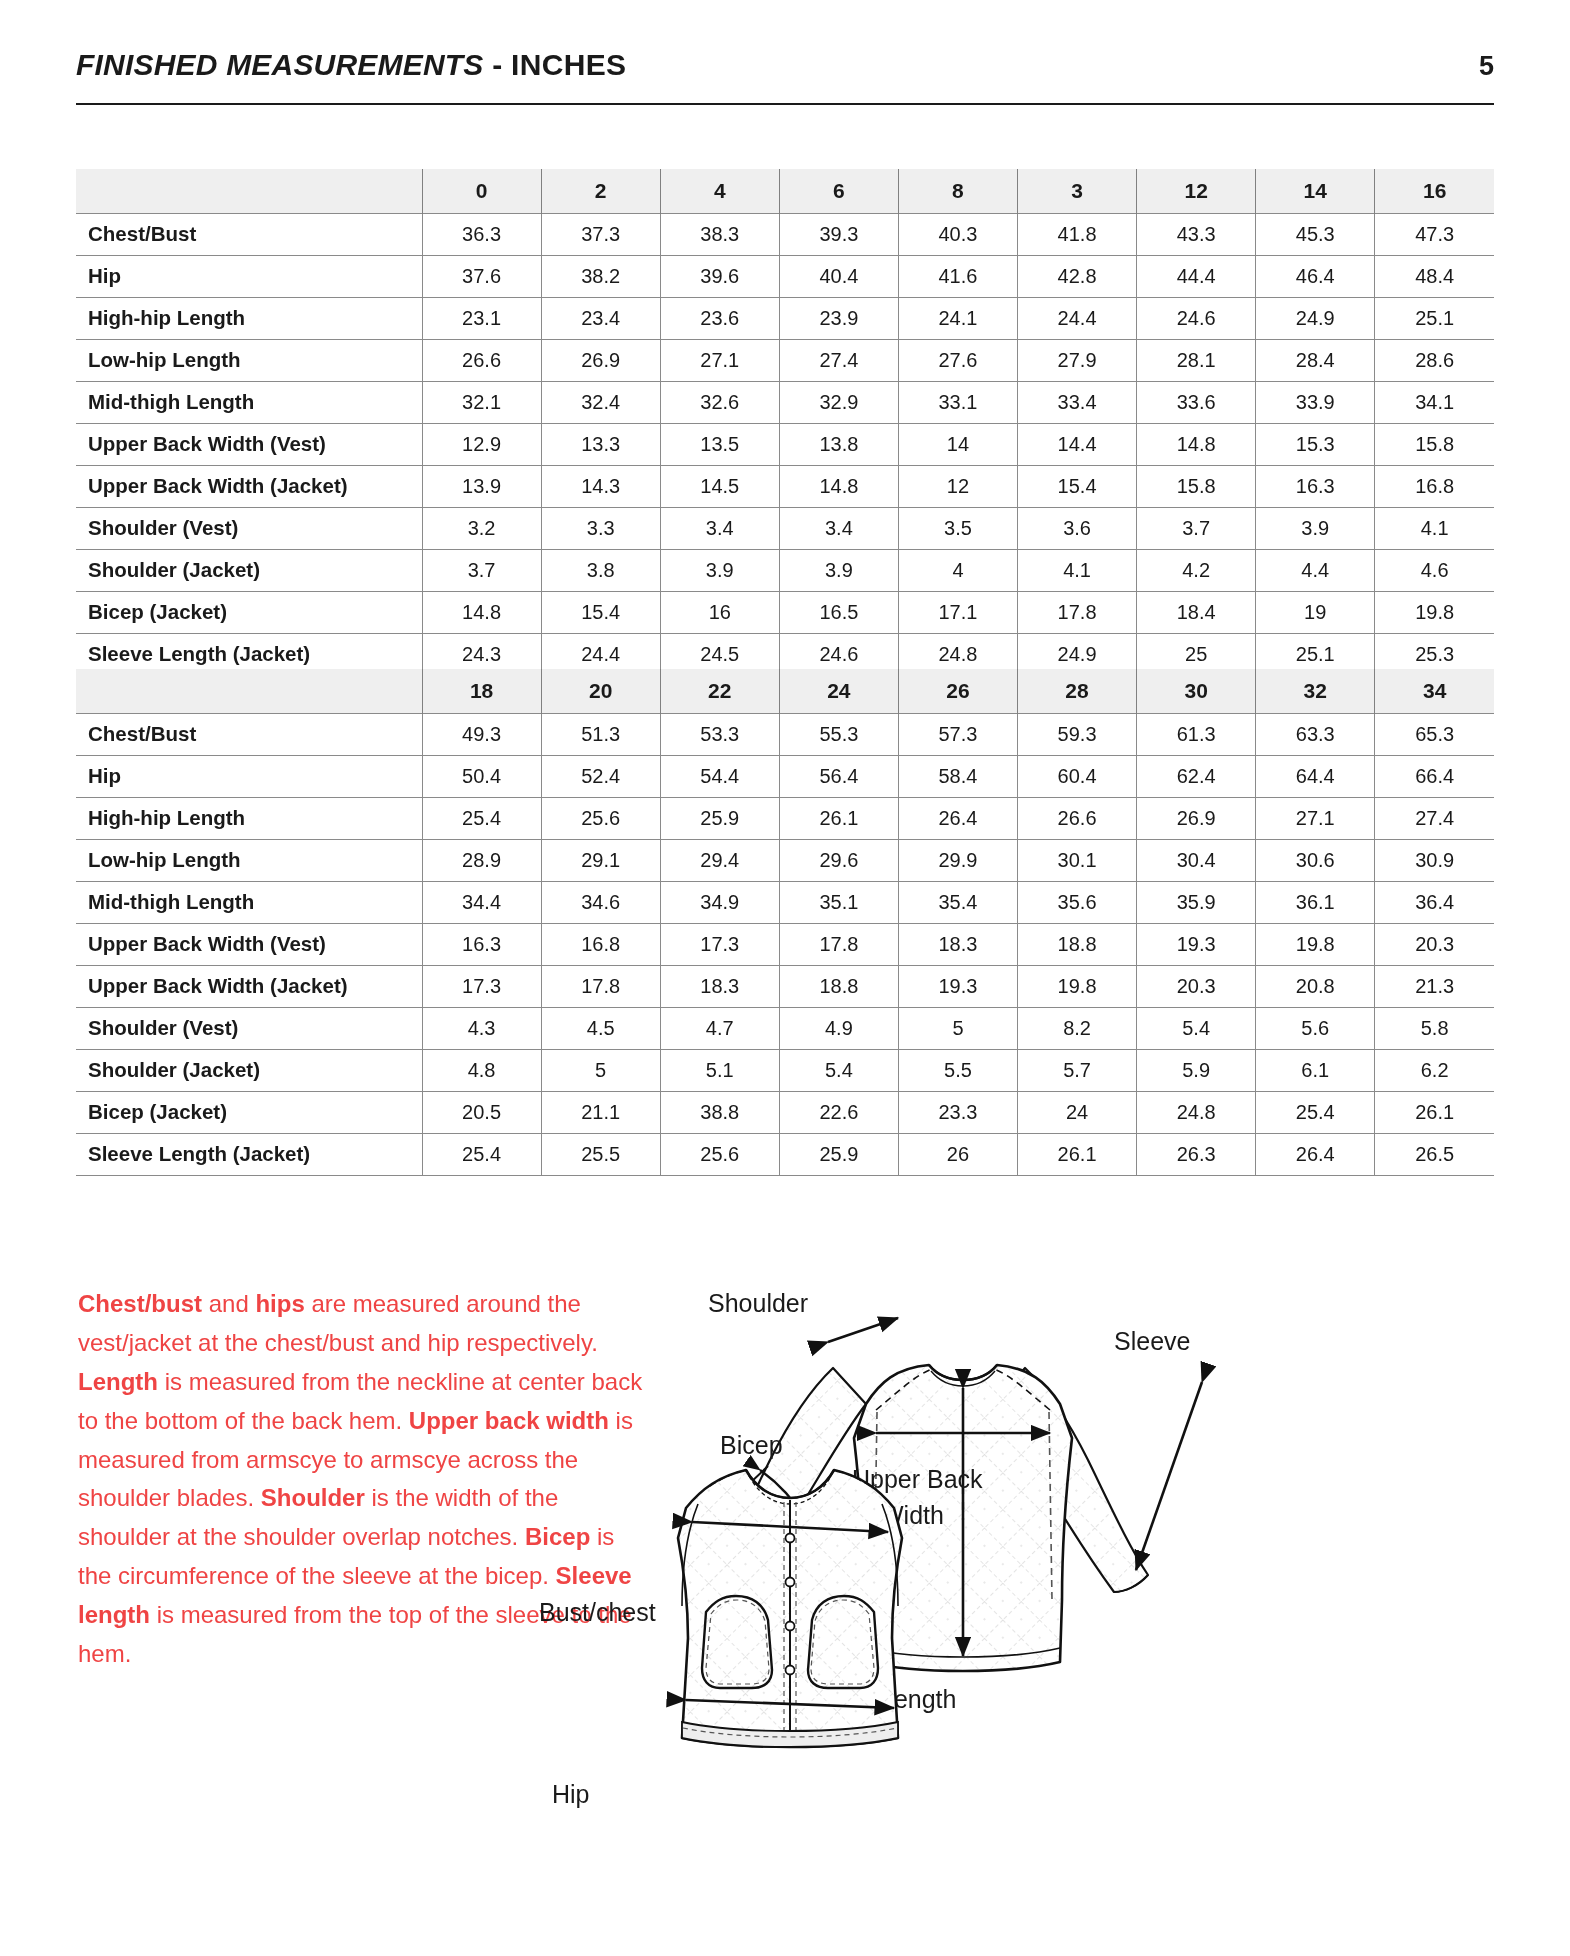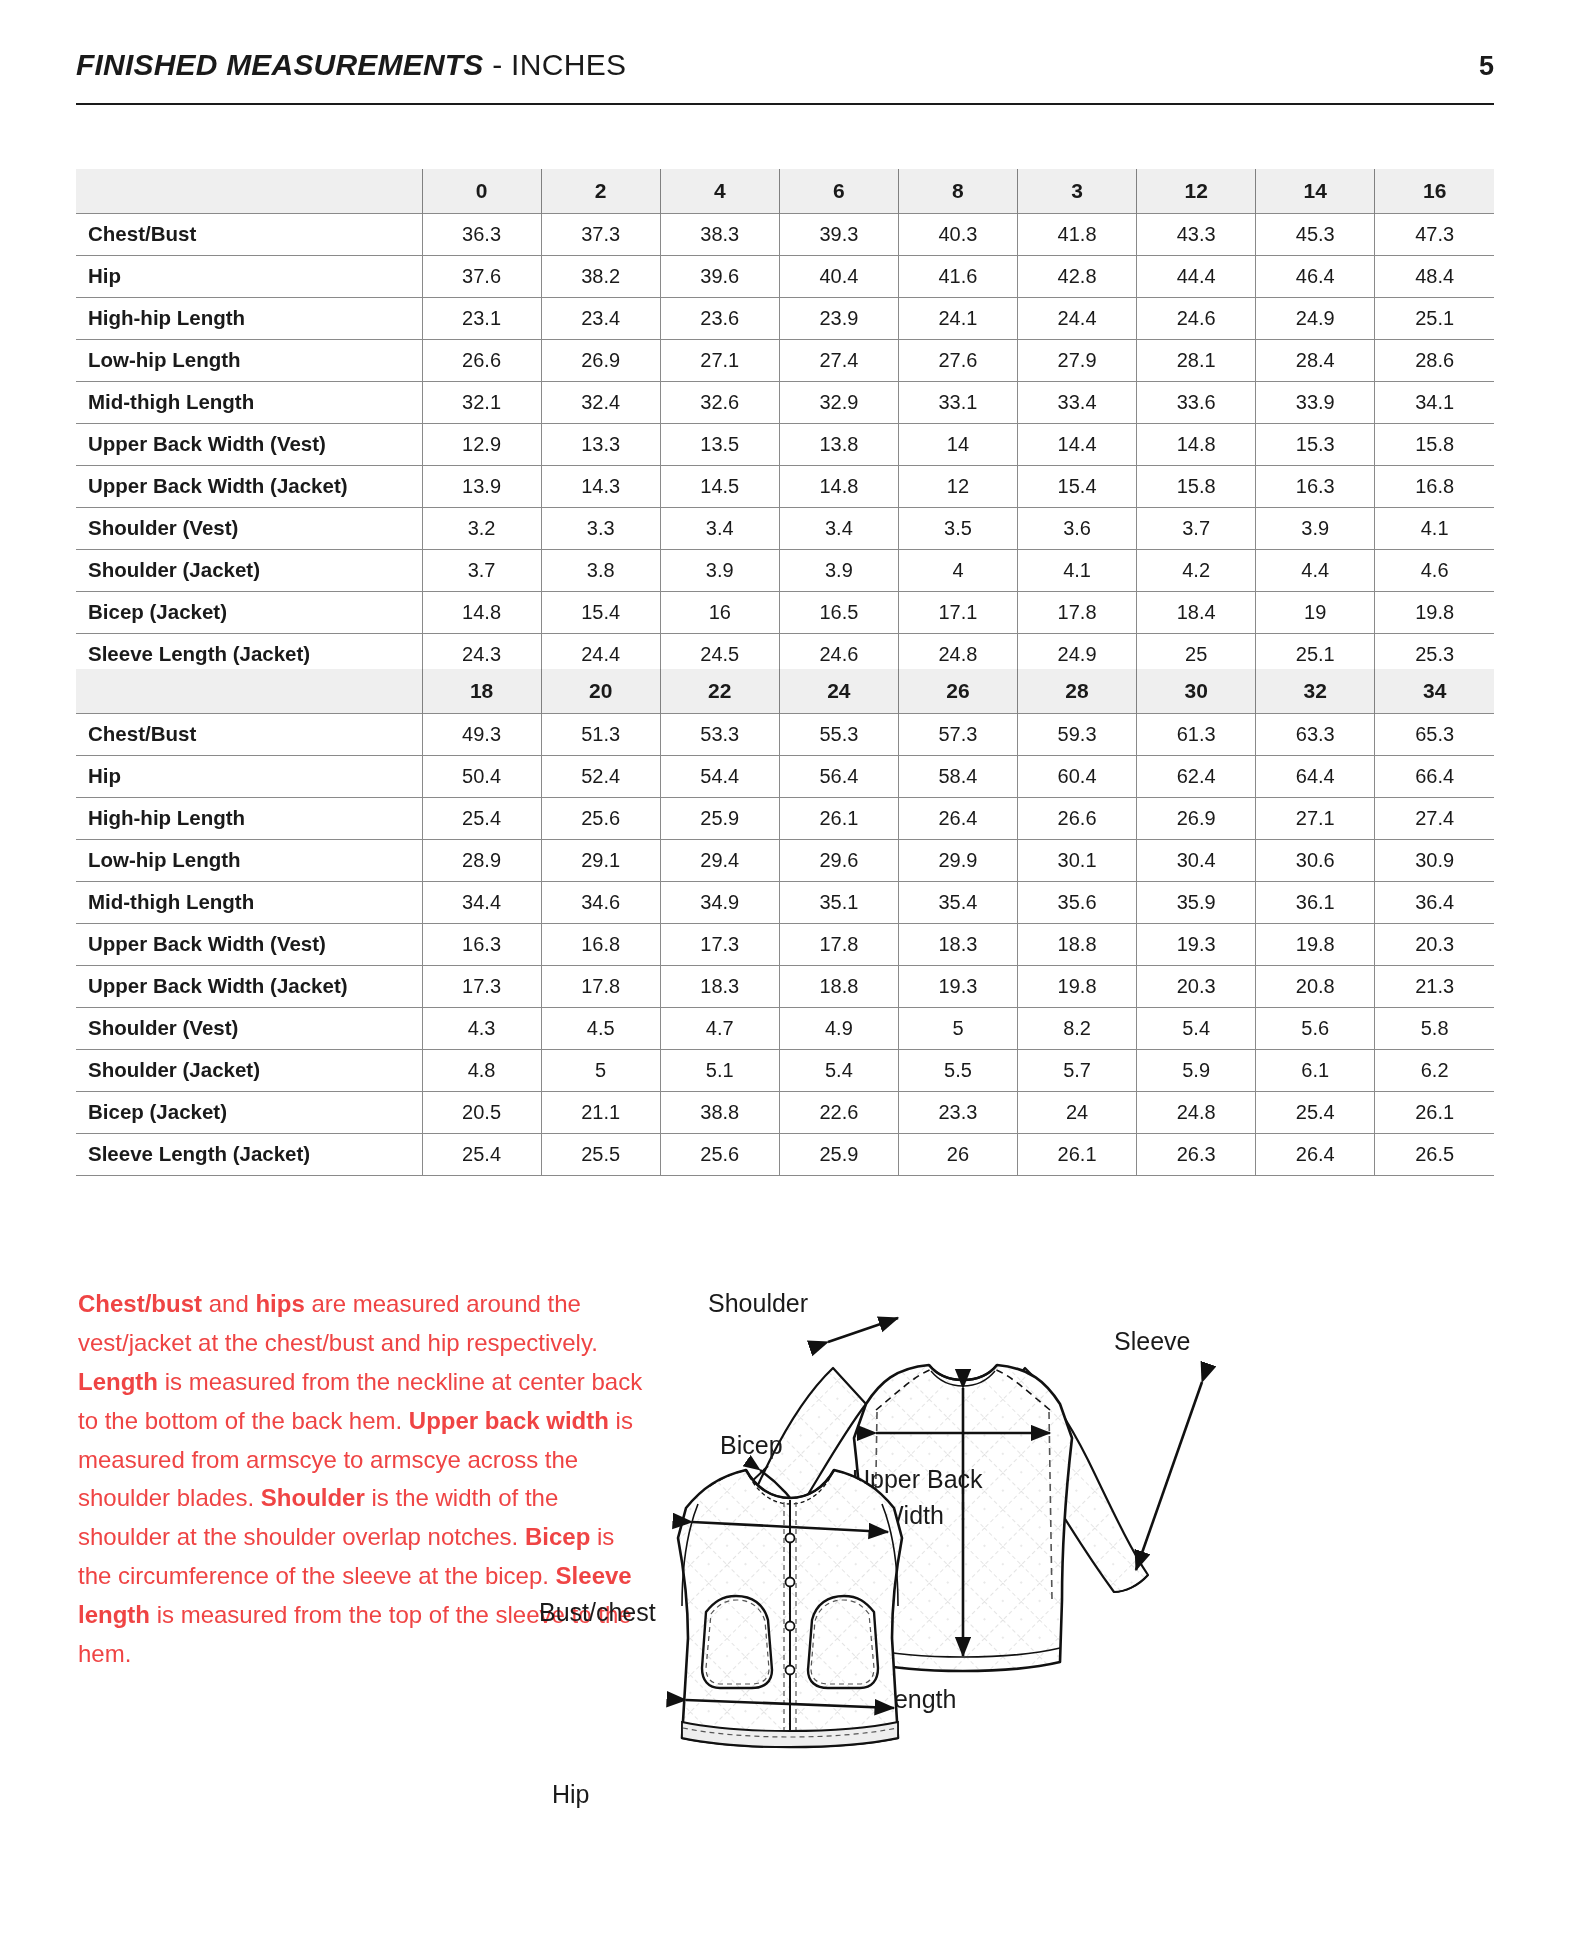--- a/index.html
+++ b/index.html
@@ -36,21 +36,21 @@
     font-size: 30px;
     letter-spacing: 0.3px;
     white-space: nowrap;
   }
   .header-title .hd-bold {
     font-weight: bold;
     letter-spacing: 0.2px;
     font-style: italic;
   }
   .header-title .hd-light {
-    font-weight: normal;
+    font-weight: bold;
     text-align: center;
   }
   .header-page {
     font-size: 27px;
     font-weight: bold;
   }
   .header-rule {
     position: absolute;
     left: 76px;
     top: 103px;

